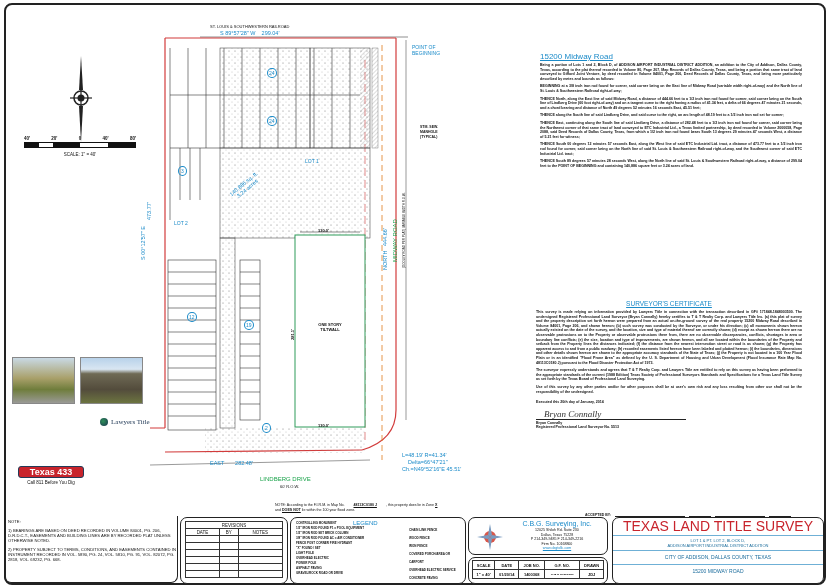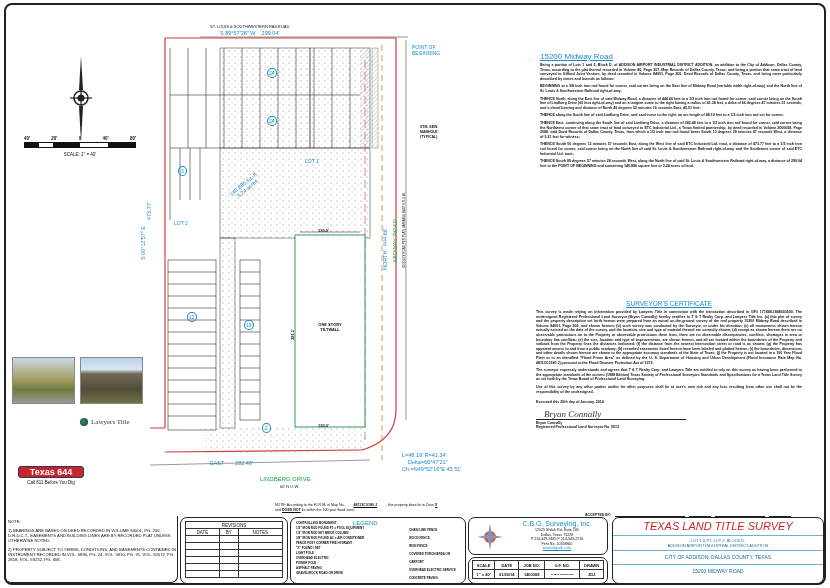--- a/index.html
+++ b/index.html
@@ -195,26 +195,26 @@
   <div class="abs tiny" style="left:130px;top:464px;">60' R.O.W.</div>
   <div class="abs blue" style="left:252px;top:432px;font-size:5.5px;line-height:7px;">
     <div>L=48.19'  R=41.34'</div>
     <div style="padding-left:6px;">Delta=66°47'21"</div>
     <div>Ch.=N49°52'16"E  45.51'</div>
   </div>
 </div>
 
 <div class="photo" style="left:12px;top:357px;width:63px;height:47px;background:linear-gradient(180deg,#c9d9e4 0%,#a9a06a 45%,#6f7d3c 70%,#9a9a96 100%);"></div>
 <div class="photo" style="left:80px;top:357px;width:63px;height:47px;background:linear-gradient(180deg,#b8d2ea 0%,#d9e6f2 25%,#6f6a55 35%,#534c3c 70%,#6c7440 100%);"></div>
-<div class="abs" style="left:48px;top:418px;display:flex;align-items:center;gap:3px;padding-left:32px;">
+<div class="abs" style="left:68px;top:418px;display:flex;align-items:center;gap:3px;padding-left:32px;">
   <span style="display:inline-block;width:8px;height:8px;border-radius:50%;background:radial-gradient(circle at 40% 40%,#2f8f5a,#18344d);"></span>
   <span style="font-family:'Liberation Serif',serif;font-size:7px;color:#233b58;">Lawyers Title</span>
 </div>
 <div class="abs" style="left:18px;top:466px;width:66px;">
-  <div style="background:#c8242c;color:#fff;font-weight:bold;font-size:9px;text-align:center;border-radius:3px;border:1px solid #233b58;">Texas 644</div>
+  <div style="background:#c8242c;color:#fff;font-weight:bold;font-size:9px;text-align:center;border-radius:3px;border:1px solid #233b58;">Texas 433</div>
   <div style="font-size:4.5px;text-align:center;margin-top:2px;">Call 811 Before You Dig</div>
 </div>
 
 <div class="abs" style="left:540px;top:52px;width:262px;">
   <div class="blue" style="font-size:8px;text-decoration:underline;margin-bottom:2px;">15200 Midway Road</div>
   <div class="para">Being a portion of Lots 1 and 2, Block D, of ADDISON AIRPORT INDUSTRIAL DISTRICT ADDITION, an addition to the City of Addison, Dallas County, Texas, according to the plat thereof recorded in Volume 80, Page 207, Map Records of Dallas County, Texas, and being a portion that same tract of land conveyed to Gifford Joint Venture, by deed recorded in Volume 84001, Page 206, Deed Records of Dallas County, Texas, and being more particularly described by metes and bounds as follows:</div>
   <div class="para">BEGINNING at a 3/8 inch iron rod found for corner, said corner being on the East line of Midway Road (variable width right-of-way) and the North line of St. Louis &amp; Southwestern Railroad right-of-way;</div>
   <div class="para">THENCE North, along the East line of said Midway Road, a distance of 444.66 feet to a 1/2 inch iron rod found for corner, said corner being on the South line of Lindberg Drive (60 foot right-of-way) and on a tangent curve to the right having a radius of 41.34 feet, a delta of 66 degrees 47 minutes 21 seconds, and a chord bearing and distance of North 49 degrees 52 minutes 16 seconds East, 45.51 feet;</div>
   <div class="para">THENCE along the South line of said Lindberg Drive, and said curve to the right, an arc length of 48.19 feet to a 1/2 inch iron rod set for corner;</div>
   <div class="para">THENCE East, continuing along the South line of said Lindberg Drive, a distance of 282.48 feet to a 1/2 inch iron rod found for corner, said corner being the Northwest corner of that same tract of land conveyed to ETC Industrial Ltd., a Texas limited partnership, by deed recorded in Volume 2000058, Page 2088, said Deed Records of Dallas County, Texas, from which a 1/2 inch iron rod found bears South 13 degrees 29 minutes 47 seconds West, a distance of 5.21 feet for witness;</div>
@@ -361,20 +361,20 @@
       <td>01/20/14</td>
       <td>1400368</td>
       <td style="font-size:2.5px;">171848-1848003500</td>
       <td>JDJ</td>
     </tr>
   </tbody>
     </table>
 </div>
 
 <div class="panel" style="left:612px;top:517px;width:212px;height:67px;">
-  <div class="title-row red" style="font-size:11px;line-height:17px;color:#c8242c;font-style:italic;">TEXAS LAND TITLE SURVEY</div>
+  <div class="title-row red" style="font-size:14px;line-height:17px;color:#c8242c;">TEXAS LAND TITLE SURVEY</div>
   <div class="title-row" style="font-size:4px;line-height:5px;padding:2px 0;">
     <div>LOT 1 &amp; PT. LOT 2, BLOCK D,</div>
     <div>ADDISON AIRPORT INDUSTRIAL DISTRICT ADDITION</div>
   </div>
   <div class="title-row" style="line-height:13px;">CITY OF ADDISON, DALLAS COUNTY, TEXAS</div>
   <div class="title-row" style="border-bottom:none;line-height:13px;">15200 MIDWAY ROAD</div>
 </div>
 
 </body></html>

